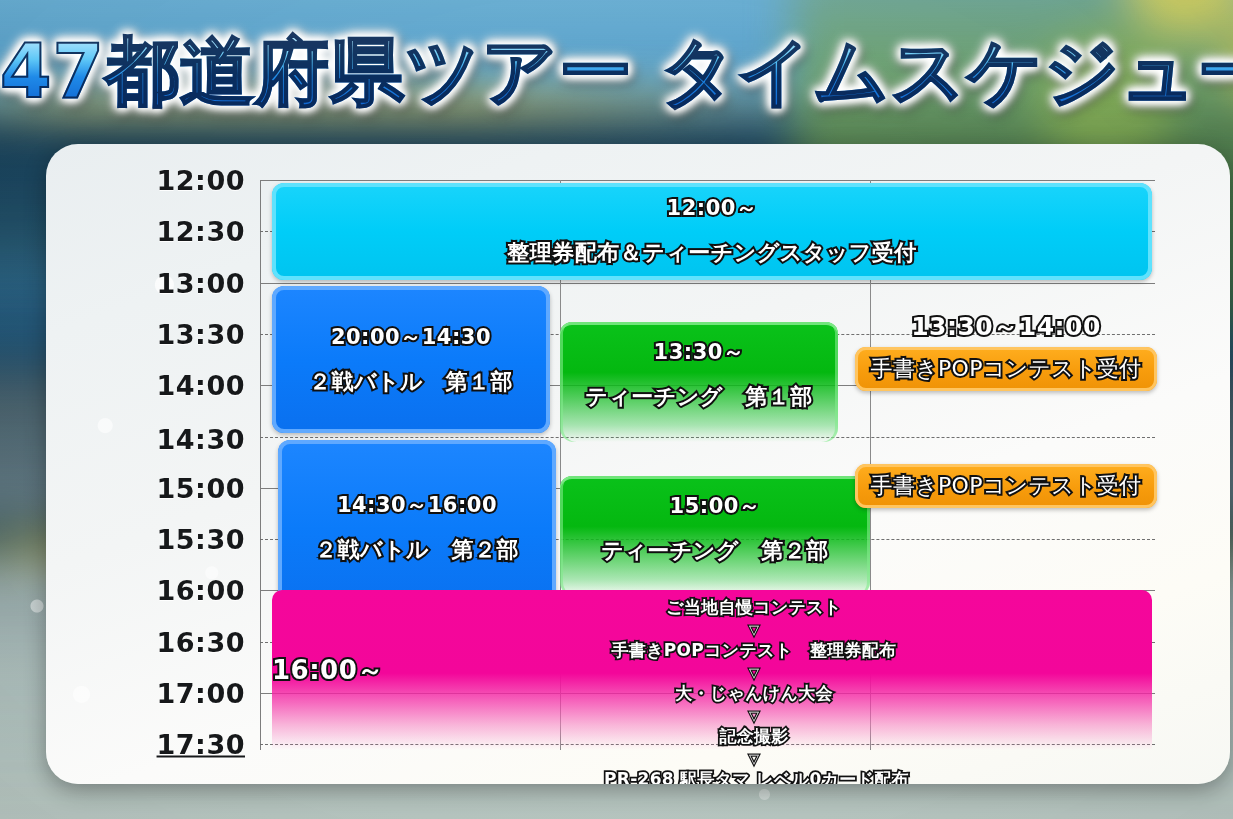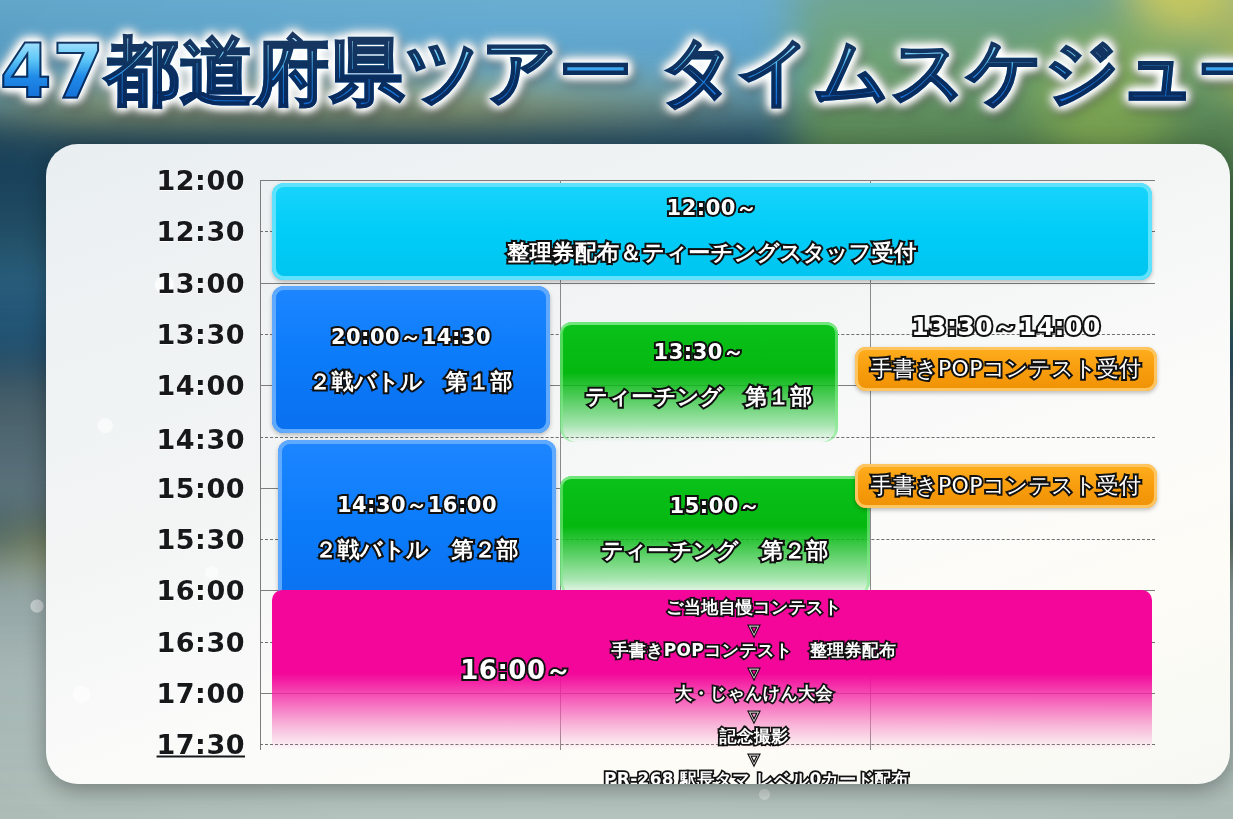--- a/index.html
+++ b/index.html
@@ -116,21 +116,21 @@
   }
   .pill span{
     font-size:22px;font-weight:normal;color:#fff;letter-spacing:.3px;
     -webkit-text-stroke:4px #111;paint-order:stroke fill;white-space:nowrap;
   }
 
   
   .pinkinner{position:absolute;inset:0;}
   .pinktime{
     position:absolute;left:0;width:300px;top:50%;transform:translateY(-50%);
-    text-align:right;font-size:26px;font-weight:bold;color:#fff;letter-spacing:.5px;
+    text-align:left;font-size:26px;font-weight:bold;color:#fff;letter-spacing:.5px;
     -webkit-text-stroke:4px #111;paint-order:stroke fill;
   }
   .pinklist{
     position:absolute;left:300px;width:300px;top:6px;
     display:flex;flex-direction:column;margin-left:32px;
   }
   .pinklist .li{
     font-size:17px;font-weight:bold;color:#fff;letter-spacing:.3px;white-space:nowrap;
     -webkit-text-stroke:3.5px #111;paint-order:stroke fill;
   }

